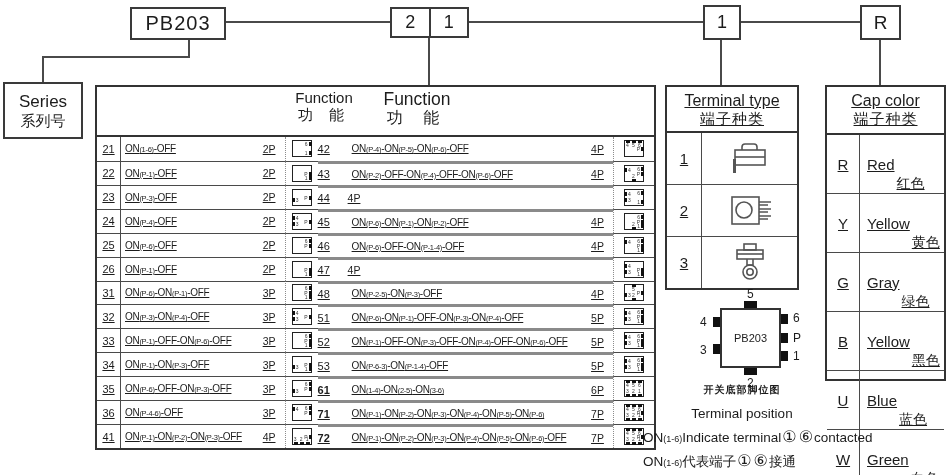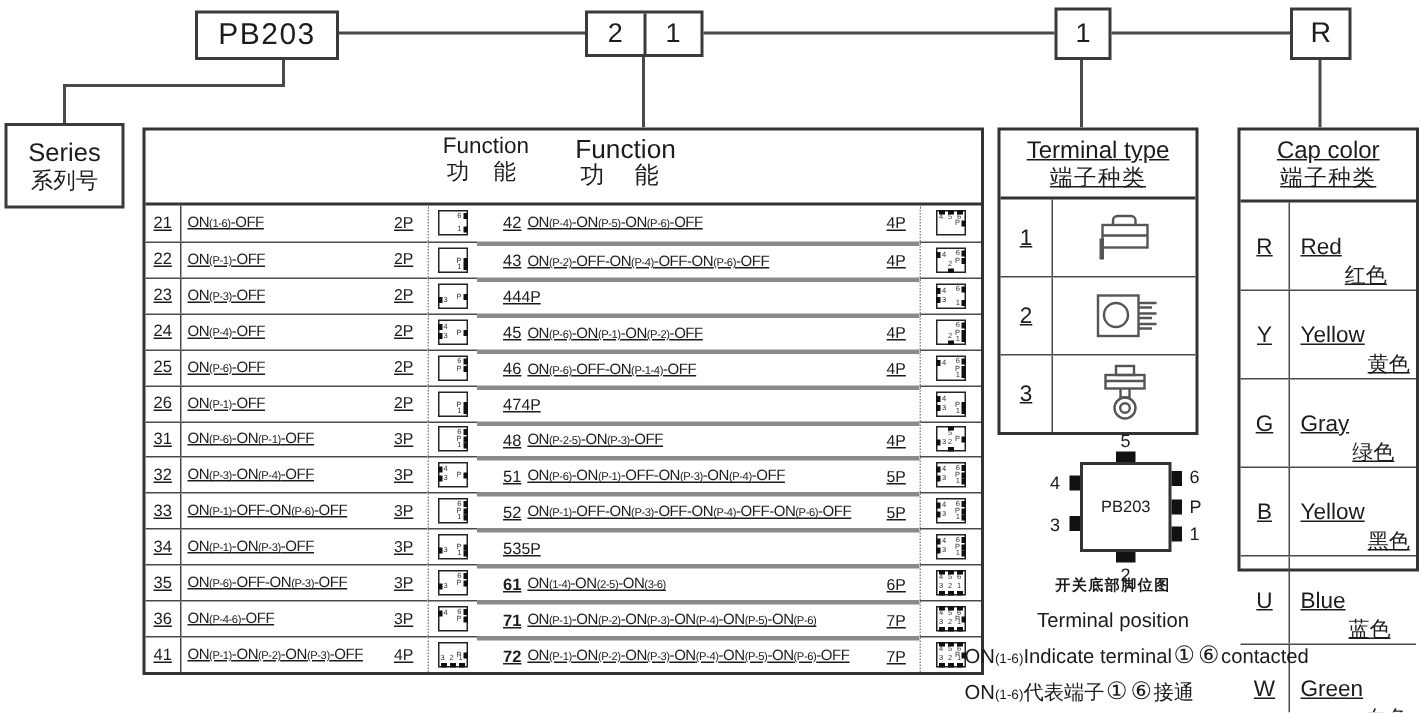--- a/index.html
+++ b/index.html
@@ -34,21 +34,21 @@
   .fh2 .fh-zh{font-size:16px;letter-spacing:8px;}
   .fn-rows{flex:1;display:flex;flex-direction:column;}
   .fn-row{flex:1;display:flex;align-items:stretch;}
   .sec{display:flex;align-items:center;box-sizing:border-box;border-top:1px solid #4a4a4a;}
   .sec-l{width:188px;}
   .sec-licon{width:33px;border-left:1px dotted #8c8c8c;justify-content:center;}
   .sec-r{width:296px;border-top:3px solid #8a8a8a;}
   .sec-ricon{width:41px;border-left:1px dotted #8c8c8c;justify-content:center;}
   .fn-row:first-child .sec{border-top:none;}
   .fn-code{width:23px;text-align:center;font-size:11px;border-right:1px solid #4a4a4a;align-self:stretch;display:flex;align-items:center;justify-content:center;}
-  .fn-rcode{width:30px;text-align:right;font-size:11px;}
+  .fn-rcode{width:30px;text-align:left;font-size:11px;}
   .fn-func{flex:1;font-size:10px;letter-spacing:-0.3px;white-space:nowrap;padding-left:4px;overflow:visible;}
   .fn-func .sub{font-size:7.5px;letter-spacing:-0.3px;}
   .fn-poles{width:22px;font-size:10.5px;}
   .bold{font-weight:bold;}
 
   
   .sw-icon{position:relative;width:18px;height:15px;border:1px solid #222;background:#fff;flex:0 0 auto;}
   .tick{position:absolute;background:#111;}
   .tick-h{width:4px;height:3px;}
   .tick-v{width:3px;height:4px;}
@@ -448,20 +448,21 @@
               <div class="tick tick-v" style="left: -1px; top: 8px;"></div>
               <span class="pl" style="left: 3px; top: 8px;">3</span>
               <div class="tick tick-v" style="right: -1px; top: 6px;"></div>
               <span class="pl" style="right: 3px; top: 6px;">P</span>
               <div class="tick tick-v" style="right: -1px; top: 10px;"></div>
               <span class="pl" style="right: 3px; top: 10px;">1</span>
             </div>
           </div>
           <div class="sec sec-r">
             <div class="fn-rcode">53</div>
+            <div class="fn-func">ON<span class="sub">(P-6-3)</span>-ON<span class="sub">(P-1-4)</span>-OFF</div>
             <div class="fn-poles">5P</div>
           </div>
           <div class="sec sec-ricon">
             <div class="sw-icon">
               <div class="tick tick-v" style="left: -1px; top: 2px;"></div>
               <span class="pl" style="left: 3px; top: 2px;">4</span>
               <div class="tick tick-v" style="left: -1px; top: 8px;"></div>
               <span class="pl" style="left: 3px; top: 8px;">3</span>
               <div class="tick tick-v" style="right: -1px; top: 1px;"></div>
               <span class="pl" style="right: 3px; top: 1px;">6</span>

